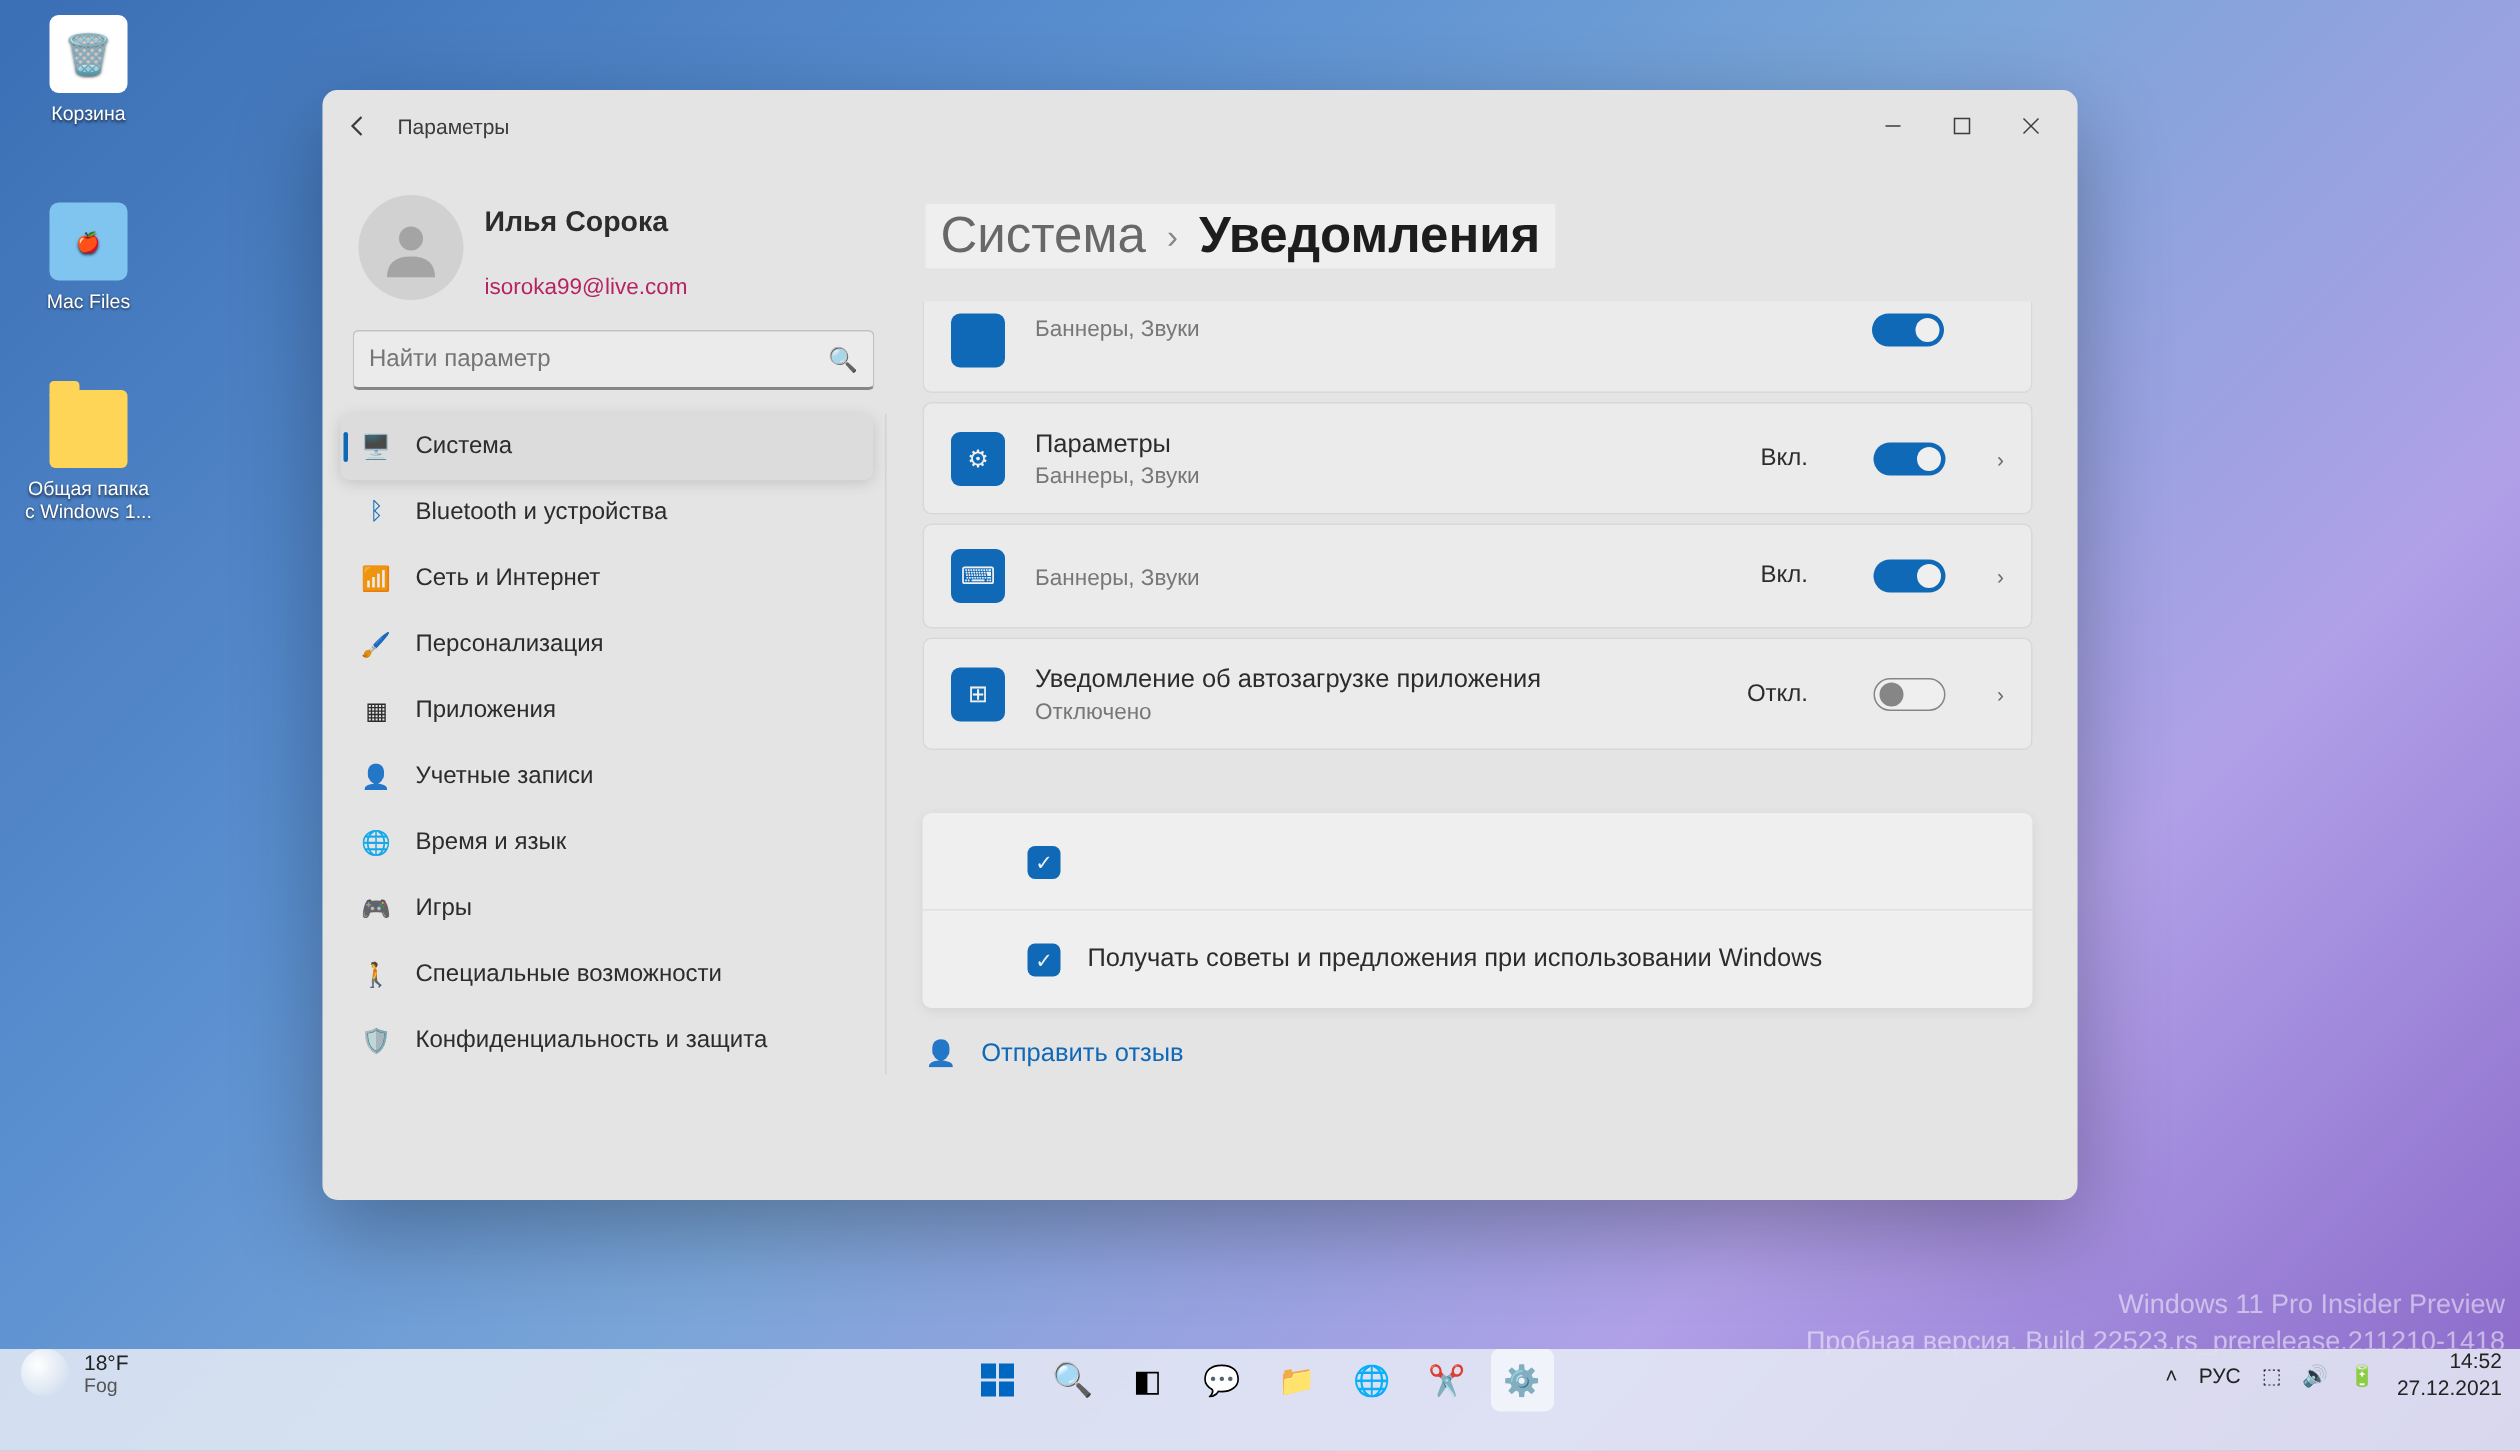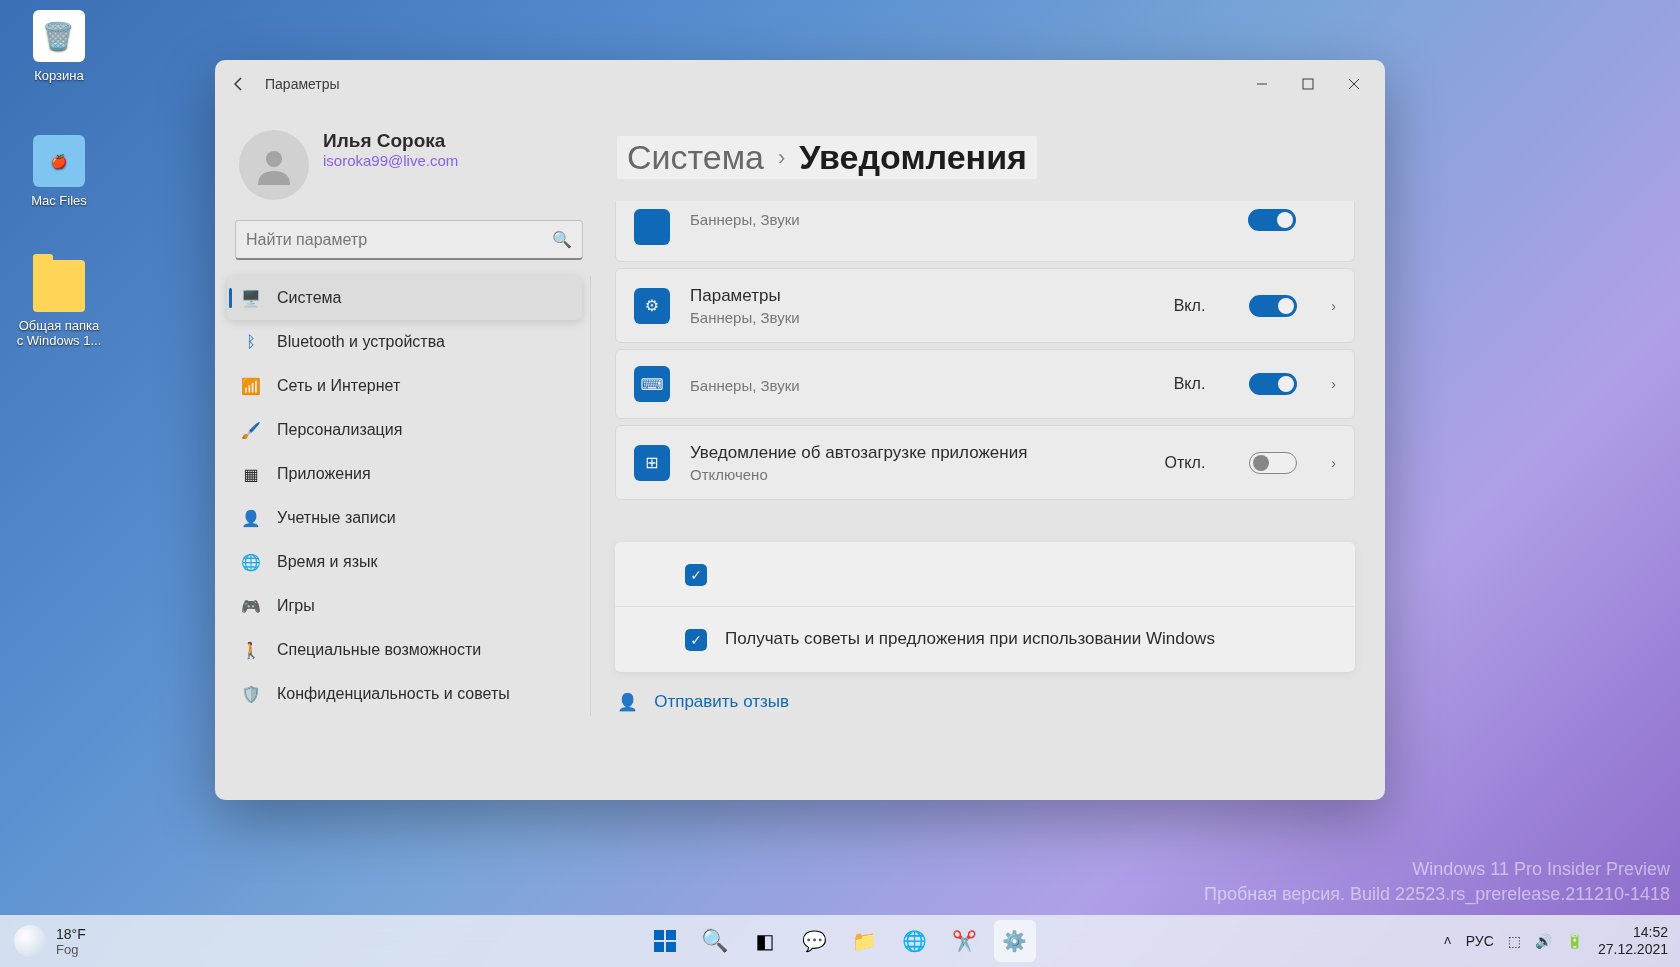--- a/index.html
+++ b/index.html
@@ -24,24 +24,24 @@
 .window { position:absolute; left:215px; top:60px; width:1170px; height:740px; background:#f3f3f3; border-radius:10px; box-shadow:0 20px 60px rgba(0,0,0,.3); display:flex; flex-direction:column; overflow:hidden;}
 .titlebar { height:48px; display:flex; align-items:center; padding:0 8px;}
 .tb-back { width:32px;height:32px;display:flex;align-items:center;justify-content:center;cursor:pointer;border-radius:4px;}
 .tb-title { margin-left:10px; font-size:14px; color:#333;}
 .tb-spacer{flex:1;}
 .win-btn{width:46px;height:32px;display:flex;align-items:center;justify-content:center;border-radius:4px;cursor:pointer;}
 
 .win-body{flex:1;display:flex;overflow:hidden;}
 
 .sidebar{width:380px;padding:12px 4px 0 12px;overflow:auto;}
-.profile{display:flex;align-items:flex-start;gap:14px;padding:10px 12px 20px;}
+.profile{display:flex;align-items:flex-end;gap:14px;padding:10px 12px 20px;}
 .profile .avatar{width:70px;height:70px;border-radius:50%;background:#ddd;display:flex;align-items:center;justify-content:center;}
 .profile .pname{font-size:19px;font-weight:600;color:#222;}
-.profile .pmail{font-size:15px;color:#8b5cf6;}
+.profile .pmail{font-size:15px;color:#be185d;margin-top:23px;}
 .searchbox{margin:0 8px 16px;height:40px;background:#fbfbfb;border:1px solid #ccc;border-bottom:2px solid #888;border-radius:4px;display:flex;align-items:center;padding:0 10px;color:#666;}
 .searchbox input{border:none;background:none;outline:none;flex:1;font-size:16px;color:#c2410c;}
 .nav{padding-right:8px;border-right:1px solid #e0e0e0;}
 .nav-item{display:flex;align-items:center;gap:16px;height:44px;padding:0 14px;border-radius:6px;cursor:pointer;font-size:16px;color:#222;position:relative;}
 .nav-item.active{background:#eaeaea;}
 .nav-item.active::before{content:"";position:absolute;left:2px;top:12px;bottom:12px;width:3px;background:#0067c0;border-radius:2px;}
 .nav-ico{width:20px;height:20px;display:flex;align-items:center;justify-content:center;}
 
 
 .main{flex:1;padding:10px 30px 10px 20px;overflow:auto;position:relative;}
@@ -71,21 +71,21 @@
 .check-row:last-child{border-bottom:none;}
 .checkbox{width:22px;height:22px;border-radius:5px;background:#0067c0;display:flex;align-items:center;justify-content:center;color:#fff;font-size:14px;flex:none;margin-top:2px;}
 .check-label{font-size:17px;color:#222;line-height:1.45;}
 
 .feedback{display:flex;align-items:center;gap:16px;margin:20px 0 0 2px;font-size:17px;color:#0067c0;}
 .feedback .fico{color:#555;}
 
 .hl-nav{background:#fff;border-radius:6px;box-shadow:0 2px 10px rgba(0,0,0,.15);}
 
 
-.taskbar{position:absolute;left:0;right:0;bottom:0;height:52px;background:rgba(230,235,245,.85);backdrop-filter:blur(10px);display:flex;align-items:center;}
+.taskbar{position:absolute;left:0;right:0;bottom:0;height:68px;background:rgba(230,235,245,.85);backdrop-filter:blur(10px);display:flex;}
 .tb-weather{position:absolute;left:14px;display:flex;align-items:center;gap:10px;color:#222;font-size:14px;}
 .tb-weather .wico{width:32px;height:32px;border-radius:50%;background:radial-gradient(circle at 35% 35%, #fff, #c7d6ea);}
 .tb-center{margin:0 auto;display:flex;gap:8px;}
 .tb-center .tbi{width:42px;height:42px;border-radius:6px;display:flex;align-items:center;justify-content:center;cursor:pointer;}
 .tb-right{position:absolute;right:12px;display:flex;align-items:center;gap:14px;font-size:14px;color:#222;}
 .tb-clock{text-align:right;line-height:1.25;}
 .tray-ico{cursor:pointer;}
 
 
 .dim{position:absolute;left:215px;top:60px;width:1170px;height:740px;background:rgba(120,120,120,.12);pointer-events:none;border-radius:10px;}
@@ -188,21 +188,21 @@
         <div class="nav-item">
             <span class="nav-ico">🎮</span>
             <span>Игры</span>
           </div>
         <div class="nav-item">
             <span class="nav-ico" style="color:#06c">🚶</span>
             <span>Специальные возможности</span>
           </div>
         <div class="nav-item">
             <span class="nav-ico">🛡️</span>
-            <span>Конфиденциальность и советы</span>
+            <span>Конфиденциальность и защита</span>
           </div>
       </div>
     </div>
 
     <div class="main">
       <div class="breadcrumb">
         <span class="hl-bc" style="display:flex;align-items:center;gap:14px;">
           <span class="bc-item">Система</span>
           <span class="bc-sep">›</span>
           <span class="bc-item current">Уведомления</span>

